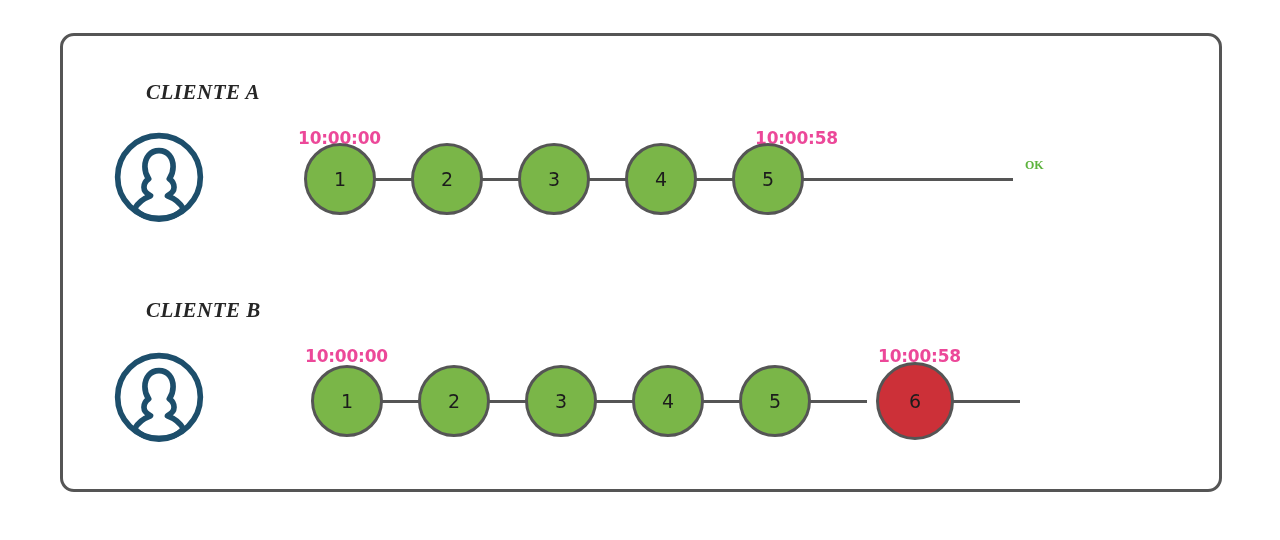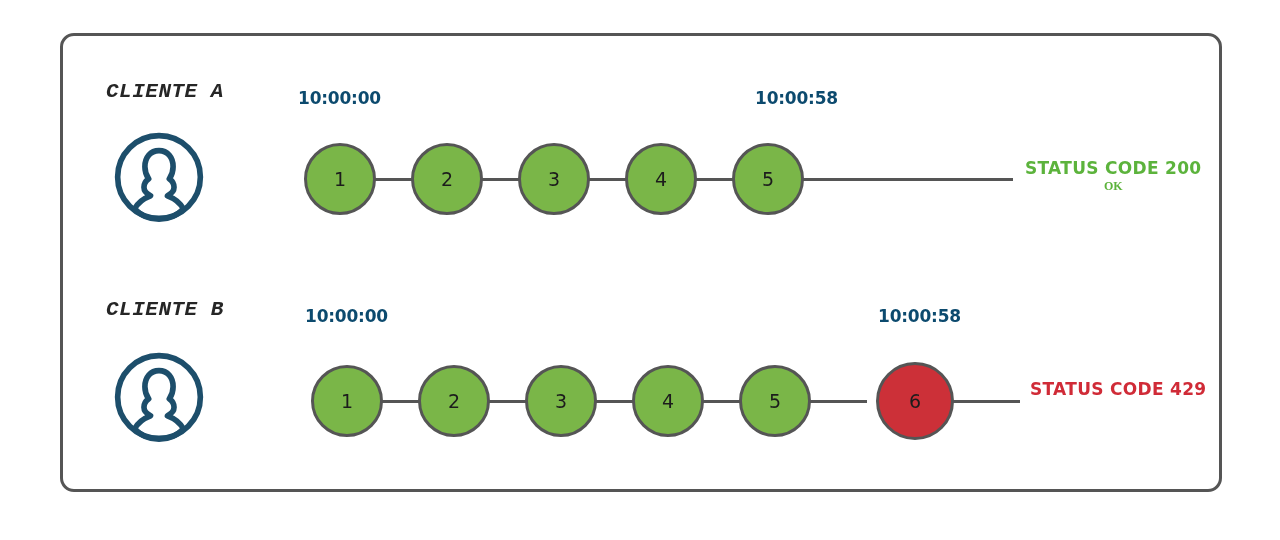--- a/index.html
+++ b/index.html
@@ -42,46 +42,48 @@
     position: absolute;
     left: 0;
     top: 0;
   }
   #row-a { top: 0; }
   #row-b { top: 0; }
 
   
   .client-label {
     position: absolute;
-    font-family: Liberation Mono, monospace;
+    font-family: Liberation Serif, serif;
     font-size: 21px;
     font-style: italic;
     font-weight: 600;
     letter-spacing: 0.5px;
     color: #262626;
     white-space: nowrap;
+    margin-left: 40px;
   }
 
   
   .avatar {
     position: absolute;
     width: 94px;
     height: 94px;
   }
   .avatar svg { display: block; width: 94px; height: 94px; }
 
   
   .timestamp {
     position: absolute;
     font-family: "DejaVu Sans", sans-serif;
     font-size: 17px;
     font-weight: bold;
-    color: #0c4a6e;
+    color: #ec4899;
     white-space: nowrap;
     letter-spacing: -0.2px;
+    margin-top: 40px;
   }
 
   
   .connector {
     position: absolute;
     height: 3px;
     background: #555555;
   }
 
   
@@ -157,21 +159,20 @@
     <div class="connector" style="left:693px; top:178px; width:60px;"></div>
     <div class="connector" style="left:800px; top:178px; width:213px;"></div>
 
     <div class="node ok" style="left:304px; top:143px;">1</div>
     <div class="node ok" style="left:411px; top:143px;">2</div>
     <div class="node ok" style="left:518px; top:143px;">3</div>
     <div class="node ok" style="left:625px; top:143px;">4</div>
     <div class="node ok" style="left:732px; top:143px;">5</div>
 
     <div class="status ok" style="left:1025px; top:158px;">
-      <span class="code">STATUS CODE 200</span>
       <span class="msg">OK</span>
     </div>
   </div>
 
   <div class="row" id="row-b">
 
     <div class="client-label" style="left:106px; top:298px;text-align:right;">CLIENTE B</div>
 
     <div class="avatar" style="left:112px; top:350px;">
       <svg viewBox="0 0 100 100" xmlns="http://www.w3.org/2000/svg">
@@ -197,16 +198,15 @@
     <div class="connector" style="left:947px; top:400px; width:73px;"></div>
 
     <div class="node ok" style="left:311px; top:365px;">1</div>
     <div class="node ok" style="left:418px; top:365px;">2</div>
     <div class="node ok" style="left:525px; top:365px;">3</div>
     <div class="node ok" style="left:632px; top:365px;">4</div>
     <div class="node ok" style="left:739px; top:365px;">5</div>
     <div class="node err" style="left:876px; top:362px; width:78px; height:78px;">6</div>
 
     <div class="status err" style="left:1030px; top:379px;">
-      <span class="code">STATUS CODE 429</span>
     </div>
   </div>
 </div>
 
 </body></html>

